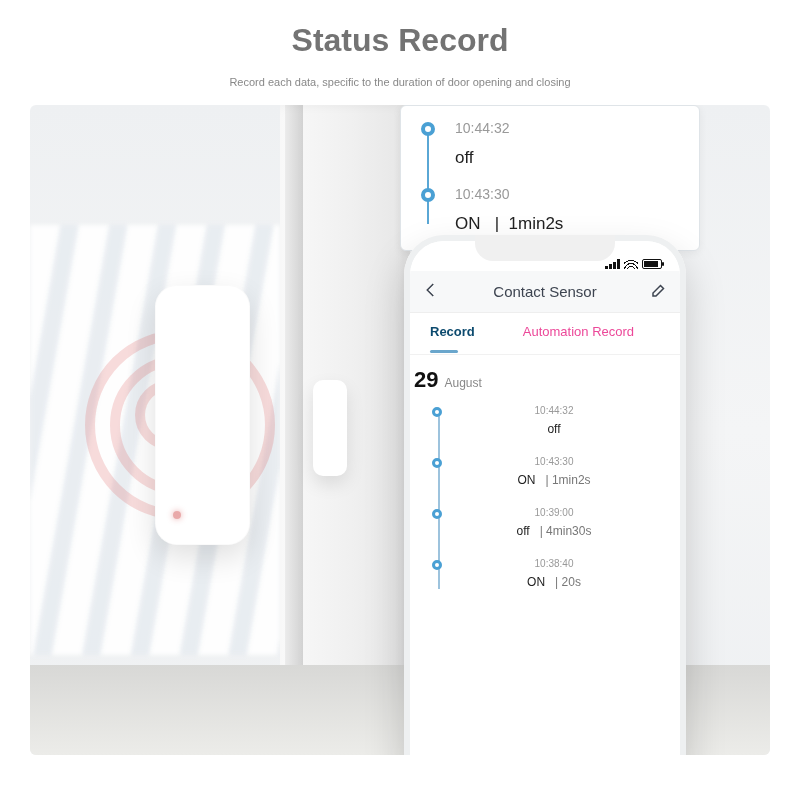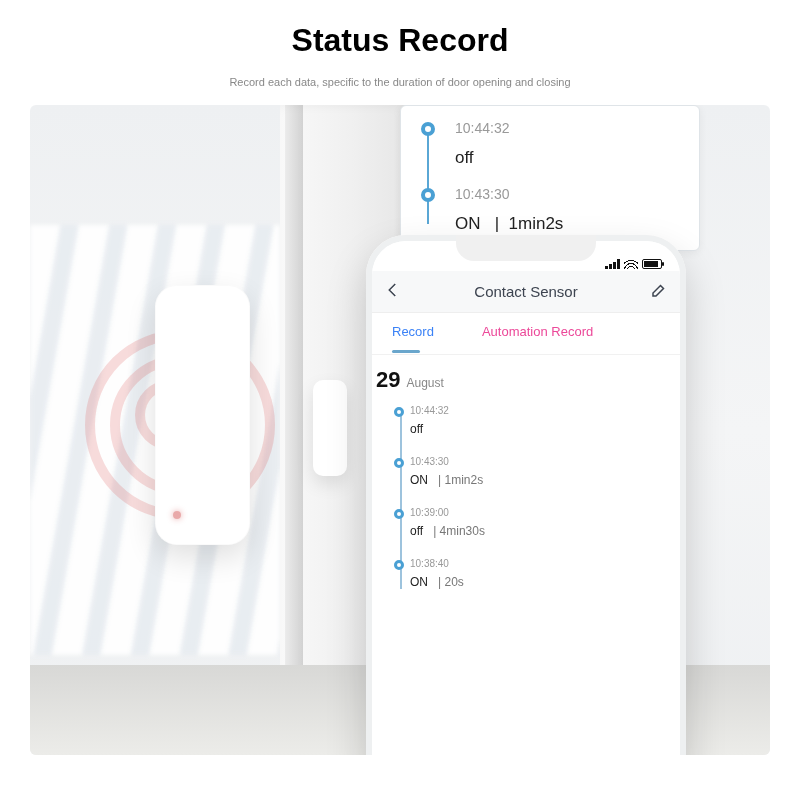--- a/index.html
+++ b/index.html
@@ -11,21 +11,21 @@
     overflow: hidden;
     position: relative;
   }
   .header {
     padding-top: 22px;
     text-align: center;
   }
   .title {
     font-size: 32px;
     font-weight: 700;
-    color: #000000;
+    color: #737373;
   }
   .subtitle {
     margin-top: 17px;
     font-size: 11px;
     color: #888;
     font-weight: 400;
   }
   .scene {
     position: absolute;
     top: 105px;
@@ -141,26 +141,27 @@
     margin-top: 2px;
   }
   .e-time { color:#999; font-size:14px; margin-left:6px; }
   .e-state { margin-top:12px; font-size:17px; color:#222; margin-left:6px; }
 
   
   .phone {
     position: absolute;
     bottom: -40px;
     right: 84px;
-    width: 320px;
+    width: 282px;
     height: 560px;
     background: #fff;
     border-radius: 40px;
     box-shadow: 0 20px 40px rgba(0,0,0,0.18), 0 0 0 2px #f0f0f0 inset;
     overflow: hidden;
+    text-align: center;
   }
   .phone::before { 
     content:""; position:absolute; inset:0;
     border-radius:40px;
     box-shadow: inset 0 0 0 6px #eef0f1;
     pointer-events:none;
   }
   .notch {
     position:absolute; top:-14px; left:50%; transform:translateX(-50%);
     width:140px; height:40px; background:#f0f0f0;
@@ -202,21 +203,21 @@
   }
   .back-icon svg, .edit-icon svg { width:18px; height:18px; stroke:#3d4450; fill:none; stroke-width:2; }
   .nav-title { font-size:15px; color:#3d4450; }
 
   .tabs {
     display:flex; height:42px; align-items:center;
     padding:0 20px; gap:48px;
     border-bottom:1px solid #f1f1f1;
   }
   .tab { font-size:13px; color:#ec4899; padding-bottom:4px; position:relative;}
-  .tab.active { color:#3b82f6; font-weight:400;}
+  .tab.active { color:#0c4a6e; font-weight:700;}
   .tab.active::after{
     content:""; position:absolute; left:0; bottom:-10px;
     width:28px; height:3px; background:#6aa6cc; border-radius:2px;
   }
 
   .dateline {
     display:flex; align-items:baseline; gap:6px;
     padding: 12px 4px 8px;
   }
   .date-day { font-size:22px; font-weight:800; color:#111;}

